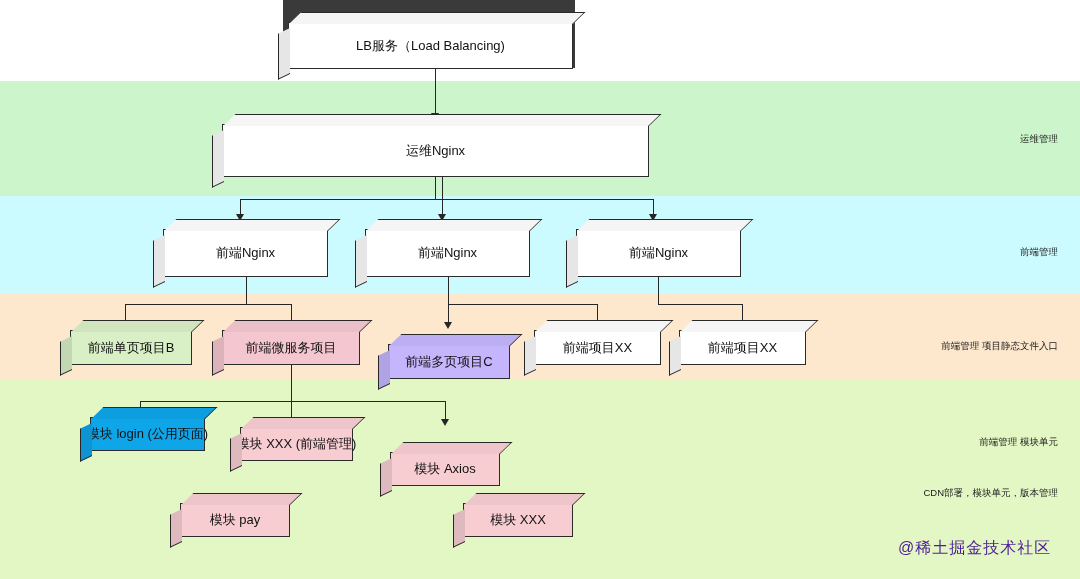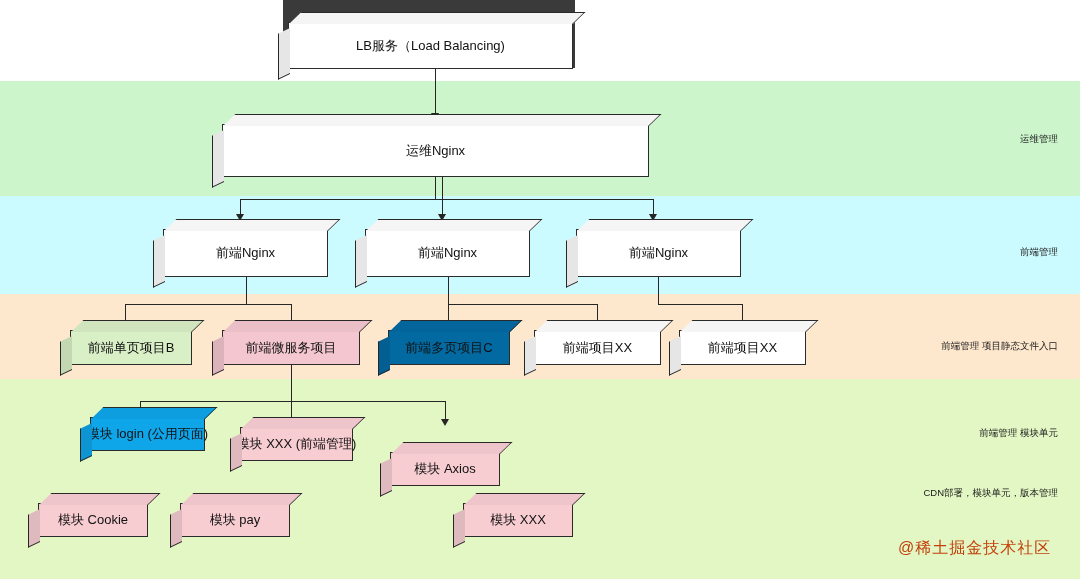--- a/index.html
+++ b/index.html
@@ -19,36 +19,36 @@
   
   .box::after{content:"";position:absolute;left:0;top:-11px;width:100%;height:11px;
        background:inherit;border-top:1px solid #2b2b2b;border-right:1px solid #2b2b2b;
        transform:skewX(-46deg);transform-origin:bottom left;filter:brightness(.96);}
   
   .vline{position:absolute;width:0;border-left:1px solid #262626;}
   .hline{position:absolute;height:0;border-top:1px solid #262626;}
   .arrow{position:absolute;width:0;height:0;border-left:4px solid transparent;
          border-right:4px solid transparent;border-top:7px solid #262626;}
   .stack-shadow{position:absolute;background:#3a3a3a;}
-  .watermark{position:absolute;font-size:16px;color:#c2410c;letter-spacing:1px;white-space:nowrap;}
+  .watermark{position:absolute;font-size:16px;color:#4c1d95;letter-spacing:1px;white-space:nowrap;}
 </style>
 </head>
 <body>
 
 <div id="stage">
 
   <div class="band" style="top:81px;height:115px;background:#ccf5cc;"></div>
   <div class="band" style="top:196px;height:98px;background:#ccfbff;"></div>
   <div class="band" style="top:294px;height:85px;background:#fde7cd;"></div>
   <div class="band" style="top:379px;height:200px;background:#e3f7c4;"></div>
 
   <div class="band-label" style="top:133px;">运维管理</div>
   <div class="band-label" style="top:246px;">前端管理</div>
   <div class="band-label" style="top:340px;">前端管理 项目静态文件入口</div>
-  <div class="band-label" style="top:427px;">前端管理 模块单元</div>
+  <div class="band-label" style="top:436px;">前端管理 模块单元</div>
   <div class="band-label" style="top:487px;">CDN部署，模块单元，版本管理</div>
 
   <div class="vline" style="left:435px;top:69px;height:46px;"></div>
   <div class="arrow" style="left:431px;top:113px;"></div>
 
   <div class="vline" style="left:435px;top:177px;height:22px;"></div>
   <div class="hline" style="left:240px;top:199px;width:413px;"></div>
   <div class="vline" style="left:240px;top:199px;height:17px;"></div>
   <div class="vline" style="left:442px;top:177px;height:39px;"></div>
   <div class="vline" style="left:653px;top:199px;height:17px;"></div>
@@ -102,43 +102,40 @@
   <div class="box" style="left:576px;top:229px;width:165px;height:48px;background:#ffffff;">
     <span class="lbl">前端Nginx</span>
   </div>
 
   <div class="box" style="left:70px;top:330px;width:122px;height:35px;background:#d9efc6;">
     <span class="lbl">前端单页项目B</span>
   </div>
   <div class="box" style="left:222px;top:330px;width:138px;height:35px;background:#f4c7d0;">
     <span class="lbl">前端微服务项目</span>
   </div>
-  <div class="box" style="left:388px;top:330px;width:122px;height:35px;background:#0369a1;">
+  <div class="box" style="left:388px;top:344px;width:122px;height:35px;background:#c4b5fd;">
     <span class="lbl">前端多页项目C</span>
   </div>
   <div class="box" style="left:534px;top:330px;width:127px;height:35px;background:#ffffff;">
     <span class="lbl">前端项目XX</span>
   </div>
   <div class="box" style="left:679px;top:330px;width:127px;height:35px;background:#ffffff;">
     <span class="lbl">前端项目XX</span>
   </div>
 
   <div class="box" style="left:90px;top:417px;width:115px;height:34px;background:#0ea5e9;">
     <span class="lbl">模块  login (公用页面)</span>
   </div>
   <div class="box" style="left:240px;top:427px;width:113px;height:34px;background:#f7cdd2;">
     <span class="lbl">模块  XXX  (前端管理)</span>
   </div>
   <div class="box" style="left:390px;top:452px;width:110px;height:34px;background:#f7cdd2;">
     <span class="lbl">模块 Axios</span>
   </div>
 
-  <div class="box" style="left:38px;top:503px;width:110px;height:34px;background:#f7cdd2;">
-    <span class="lbl">模块 Cookie</span>
-  </div>
   <div class="box" style="left:180px;top:503px;width:110px;height:34px;background:#f7cdd2;">
     <span class="lbl">模块 pay</span>
   </div>
   <div class="box" style="left:463px;top:503px;width:110px;height:34px;background:#f7cdd2;">
     <span class="lbl">模块 XXX</span>
   </div>
 
   <div class="watermark" style="left:898px;top:538px;">@稀土掘金技术社区</div>
 
 </div>

